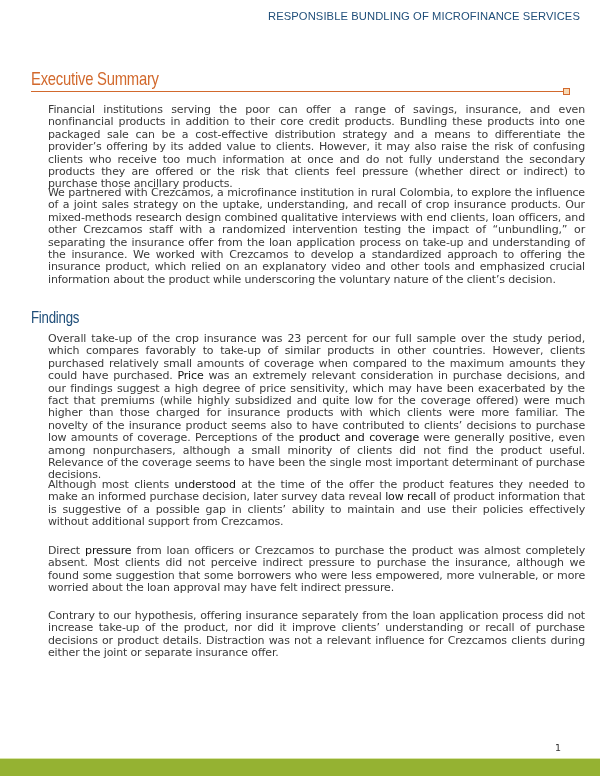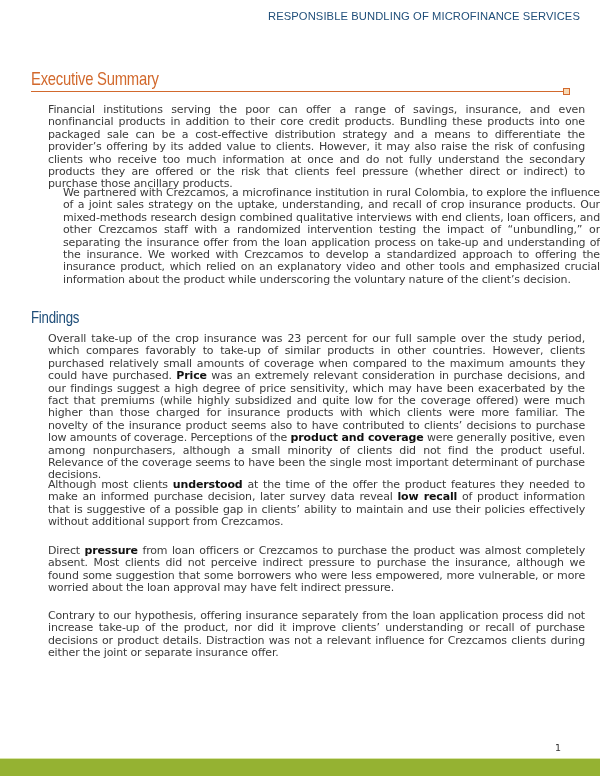--- a/index.html
+++ b/index.html
@@ -31,23 +31,23 @@
   .rule-end {
     position: absolute; left: 563px; top: 88px; width: 5px; height: 5px;
     border: 1.2px solid #d2692d; background: #f8d9b4;
   }
   .para {
     position: absolute; left: 48px; width: 537px;
     font-size: 11px; line-height: 12.4px;
     text-align: justify; margin: 0;
     letter-spacing: -0.15px;
   }
-  .para b { color: #111; font-weight: bold; }
+  .para b { color: #111; font-weight: normal; }
   .p1 { top: 104px; }
-  .p2 { top: 187px; margin-left: 15px; }
+  .p2 { top: 187px; }
   .p3 { top: 333px; }
   .p4 { top: 479px; }
   .p5 { top: 545px; }
   .p6 { top: 610px; }
   .page-number {
     position: absolute; top: 742px; left: 555px;
     font-size: 9.5px; color: #333;
   }
   .footer-bar {
     position: absolute; left: 0; top: 758px; width: 600px; height: 18px;

